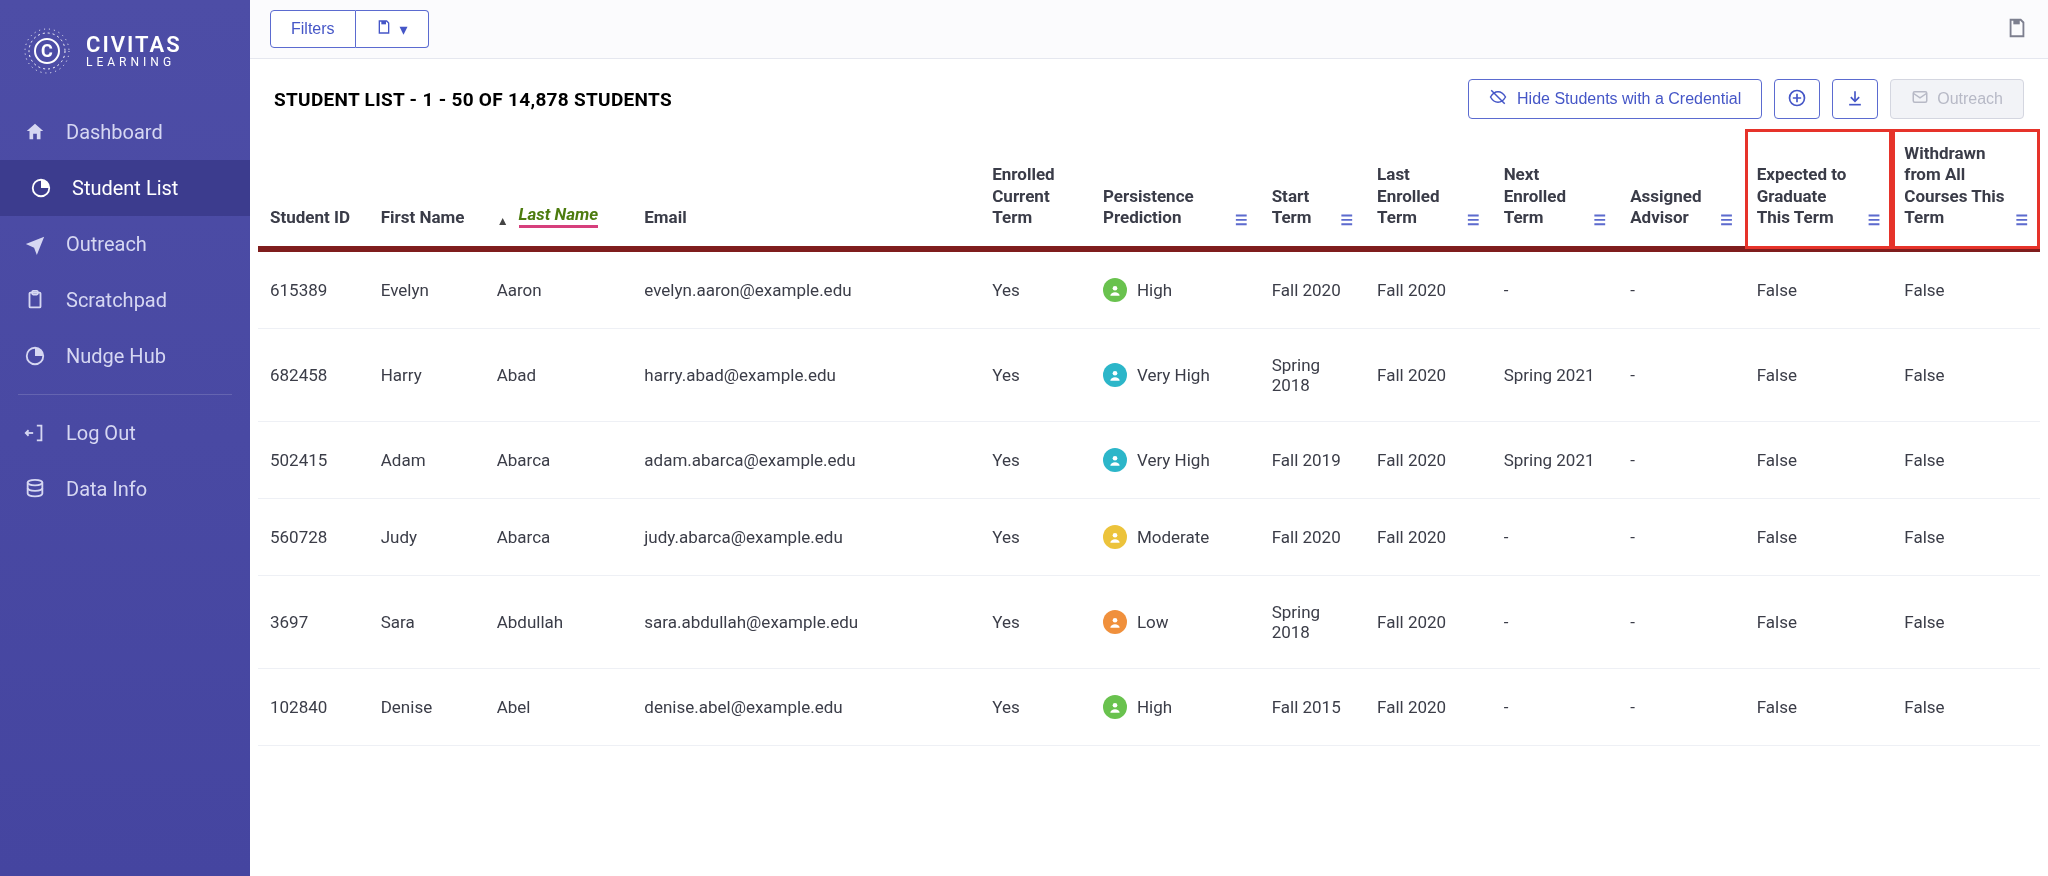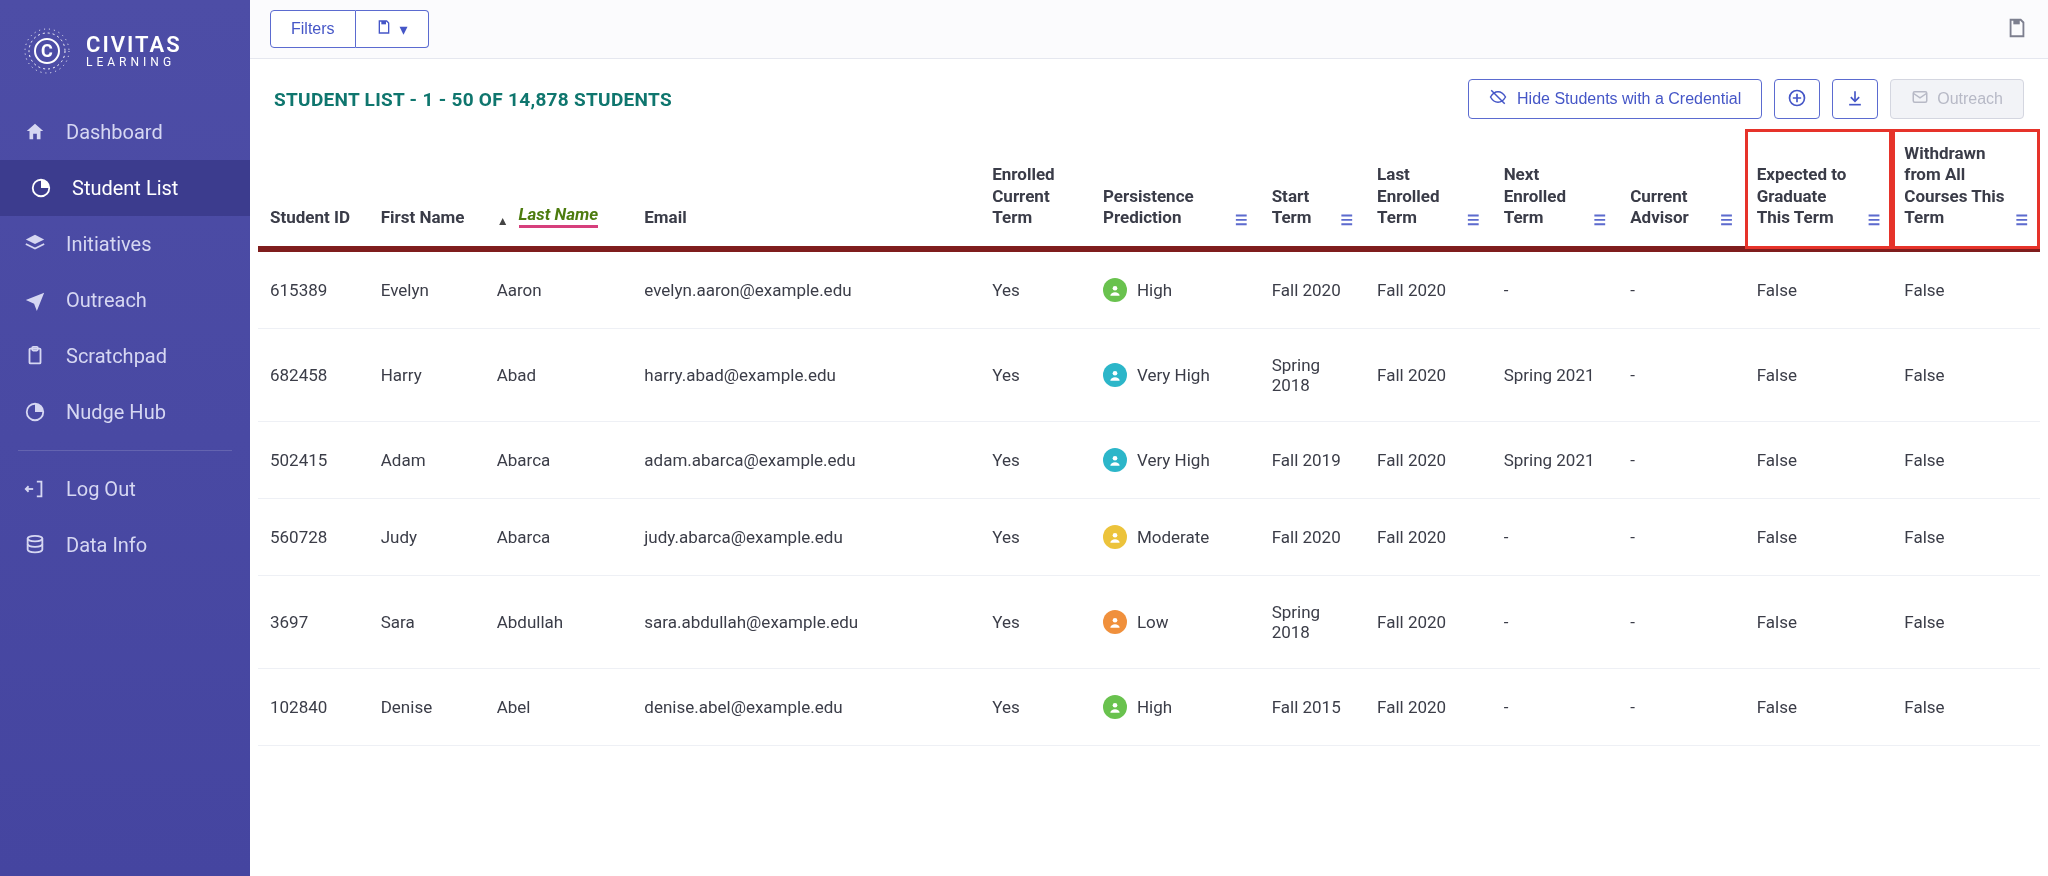--- a/index.html
+++ b/index.html
@@ -88,21 +88,21 @@
   
   .list-header {
     display:flex;
     align-items:center;
     padding: 20px 24px 10px 24px;
     gap:14px;
   }
   .list-title {
     font-weight:700;
     font-size:19px;
-    color:#0f766e;
+    color:#000000;
     letter-spacing:0.3px;
   }
   .list-actions {
     margin-left:auto;
     display:flex;
     gap:12px;
   }
   .btn-outline {
     border:1px solid #5b6bd0;
     color:#4556c7;
@@ -229,29 +229,20 @@
         <span>Dashboard</span>
       </div>
       <div class="nav-item active">
         <span class="icon">
             <svg width="22" height="22" viewBox="0 0 24 24" fill="currentColor">
               <circle cx="12" cy="12" r="9" fill="none" stroke="currentColor" stroke-width="2"></circle>
               <path d="M12 3a9 9 0 0 1 9 9h-9z"></path>
             </svg>
           </span>
         <span>Student List</span>
-      </div>
-      <div class="nav-item">
-        <span class="icon">
-            <svg width="22" height="22" viewBox="0 0 24 24" fill="currentColor">
-              <path d="M12 2l10 5-10 5L2 7z"></path>
-              <path d="M2 12l10 5 10-5" fill="none" stroke="currentColor" stroke-width="2"></path>
-            </svg>
-          </span>
-        <span>Initiatives</span>
       </div>
       <div class="nav-item">
         <span class="icon">
             <svg width="22" height="22" viewBox="0 0 24 24" fill="currentColor">
               <path d="M2 12l20-8-8 20-3-8z"></path>
             </svg>
           </span>
         <span>Outreach</span>
       </div>
       <div class="nav-item">
@@ -400,21 +391,21 @@
                 </div>
               </th>
             <th class="col-net">
                 <div class="th-inner">
                   <span class="label">Next Enrolled Term</span>
                   <span class="filter">☰</span>
                 </div>
               </th>
             <th class="col-aa">
                 <div class="th-inner">
-                  <span class="label">Current Advisor</span>
+                  <span class="label">Assigned Advisor</span>
                   <span class="filter">☰</span>
                 </div>
               </th>
             <th class="col-egt highlight-col">
                 <div class="th-inner">
                   <span class="label">Expected to Graduate This Term</span>
                   <span class="filter">☰</span>
                 </div>
               </th>
             <th class="col-wac highlight-col">

